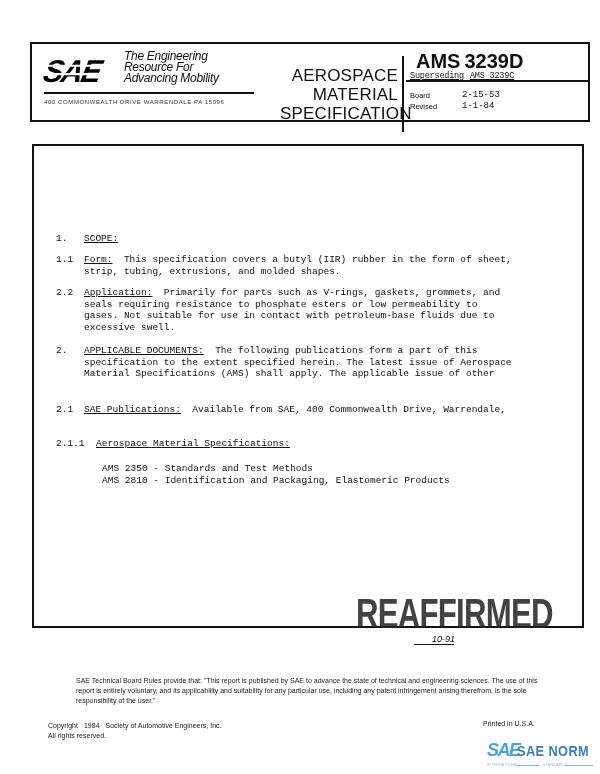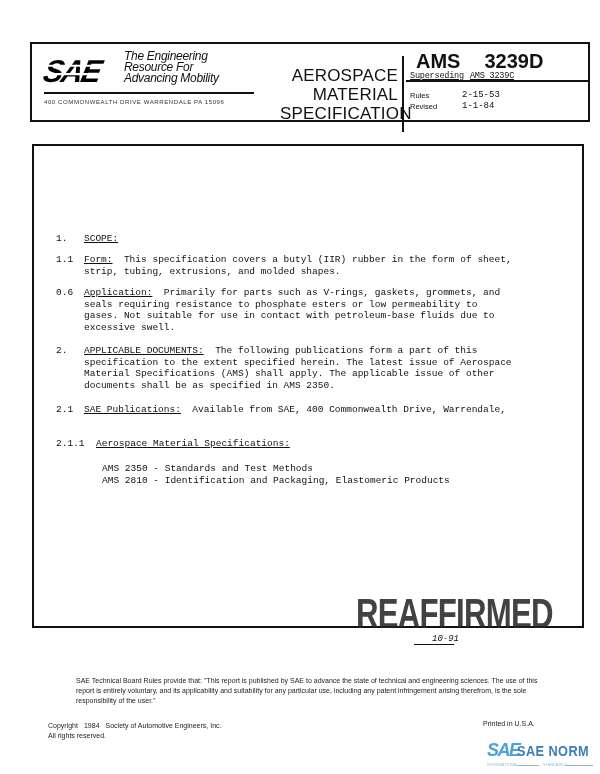--- a/index.html
+++ b/index.html
@@ -33,21 +33,21 @@
     white-space: nowrap;
   }
   .doc-kind {
     position: absolute; left: 248px; top: 12px; width: 124px; height: 76px;
     border-right: 2px solid #111; text-align: right; padding-right: 4px; padding-top: 10px;
     font-size: 17px; line-height: 19px; letter-spacing: 0.2px;
   }
   .id-block { position: absolute; left: 374px; top: 0; right: 2px; height: 76px; }
   .id-top { position: absolute; left: 0; right: 0; top: 0; height: 38px; border-bottom: 2px solid #111; }
   .ams-number { position: absolute; left: 10px; top: 6px; font-size: 20px; font-weight: bold; white-space: nowrap; }
-  .ams-number .num { margin-left: 24px; text-align: right; }
+  .ams-number .num { margin-left: 4px; text-align: right; }
   .superseding {
     position: absolute; left: 4px; top: 27px; font-family: "Liberation Mono", monospace;
     font-size: 8.5px; text-decoration: underline; white-space: nowrap; letter-spacing: -0.2px;
   }
   .superseding .ref { text-decoration: none; margin-left: 6px; }
   .dates { position: absolute; left: 4px; top: 46px; font-size: 8px; line-height: 11px; }
   .date-row { display: flex; white-space: nowrap; }
   .date-label { width: 52px; font-size: 7.5px; }
   .date-value { font-family: "Liberation Mono", monospace; font-size: 9px; }
 
@@ -66,21 +66,21 @@
   .u { text-decoration: underline; }
   .refs { position: absolute; left: 68px; }
 
   .stamp {
     position: absolute; left: 322px; top: 444px; font-family: "Liberation Sans", sans-serif;
     font-size: 40px; font-weight: bold; letter-spacing: -1px; color: #222;
     transform: scaleX(0.78) scaleY(1.05); transform-origin: left top;
     opacity: 0.85; white-space: nowrap;
   }
   .stamp-date {
-    position: absolute; left: 398px; top: 488px; font-size: 9px; font-style: italic; font-family: Liberation Mono, monospace;
+    position: absolute; left: 398px; top: 488px; font-size: 9px; font-style: italic; font-family: Liberation Sans, sans-serif;
   }
   .stamp-line { position: absolute; left: 380px; top: 498px; width: 40px; height: 1px; background: #111; }
 
   
   .disclaimer {
     position: absolute; left: 76px; top: 676px; width: 470px; font-size: 7px; line-height: 10px; color: #222;
   }
   .copyright { position: absolute; left: 48px; top: 721px; font-size: 7px; line-height: 10px; color: #222; }
   .copyright .yr { margin: 0 6px; }
   .printed { position: absolute; left: 483px; top: 720px; font-size: 7px; color: #222; }
@@ -122,21 +122,21 @@
     <div class="id-top">
       <div class="ams-number">
         <span>AMS</span><span class="num">3239D</span>
       </div>
       <div class="superseding">
         <span>Superseding</span><span class="ref">AMS 3239C</span>
       </div>
     </div>
     <div class="dates">
       <div class="date-row">
-        <span class="date-label">Rules</span>
+        <span class="date-label">Board</span>
         <span class="date-value">2-15-53</span>
       </div>
       <div class="date-row">
         <span class="date-label">Revised</span>
         <span class="date-value">1-1-84</span>
       </div>
     </div>
   </div>
 </div>
 
@@ -145,31 +145,30 @@
   <div class="para mono" style="top:87px">
     <span class="num">1.</span><span class="u">SCOPE:</span>
   </div>
 
   <div class="para mono" style="top:108px">
     <div><span class="num">1.1</span><span class="u">Form:</span>&nbsp; <span>This specification covers a butyl (IIR) rubber in the form of sheet,</span></div>
     <div class="cont">strip, tubing, extrusions, and molded shapes.</div>
   </div>
 
   <div class="para mono" style="top:141px">
-    <div><span class="num">0.6</span><span class="u">Application:</span>&nbsp; <span>Primarily for parts such as V-rings, gaskets, grommets, and</span></div>
+    <div><span class="num">2.2</span><span class="u">Application:</span>&nbsp; <span>Primarily for parts such as V-rings, gaskets, grommets, and</span></div>
     <div class="cont">seals requiring resistance to phosphate esters or low permeability to</div>
     <div class="cont">gases.  Not suitable for use in contact with petroleum-base fluids due to</div>
     <div class="cont">excessive swell.</div>
   </div>
 
   <div class="para mono" style="top:199px">
     <div><span class="num">2.</span><span class="u">APPLICABLE DOCUMENTS:</span>&nbsp; <span>The following publications form a part of this</span></div>
     <div class="cont">specification to the extent specified herein.  The latest issue of Aerospace</div>
     <div class="cont">Material Specifications (AMS) shall apply.  The applicable issue of other</div>
-    <div class="cont">documents shall be as specified in AMS 2350.</div>
   </div>
 
   <div class="para mono" style="top:258px">
     <div><span class="num">2.1</span><span class="u">SAE Publications:</span>&nbsp; <span>Available from SAE, 400 Commonwealth Drive, Warrendale,</span></div>
   </div>
 
   <div class="para mono" style="top:292px">
     <span class="num" style="width:40px">2.1.1</span><span class="u">Aerospace Material Specifications:</span>
   </div>
   <div class="refs mono" style="top:317px">

